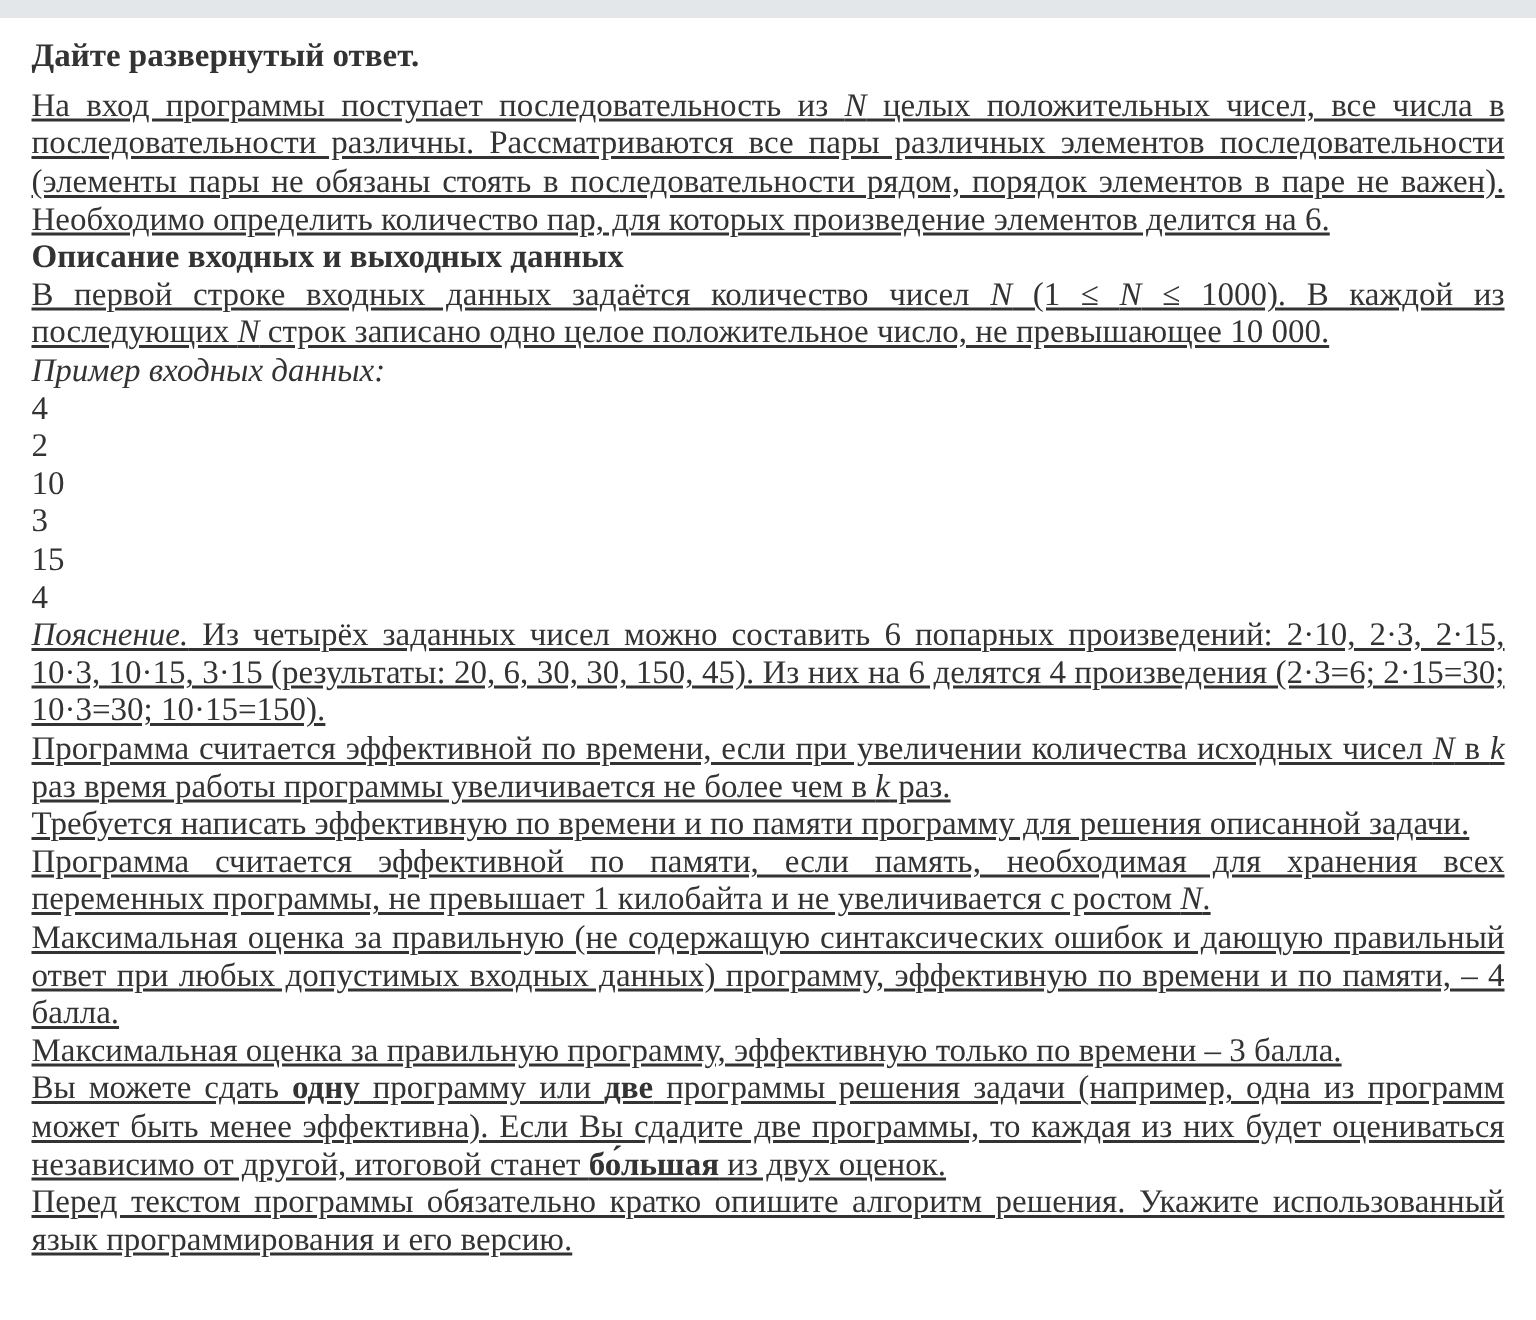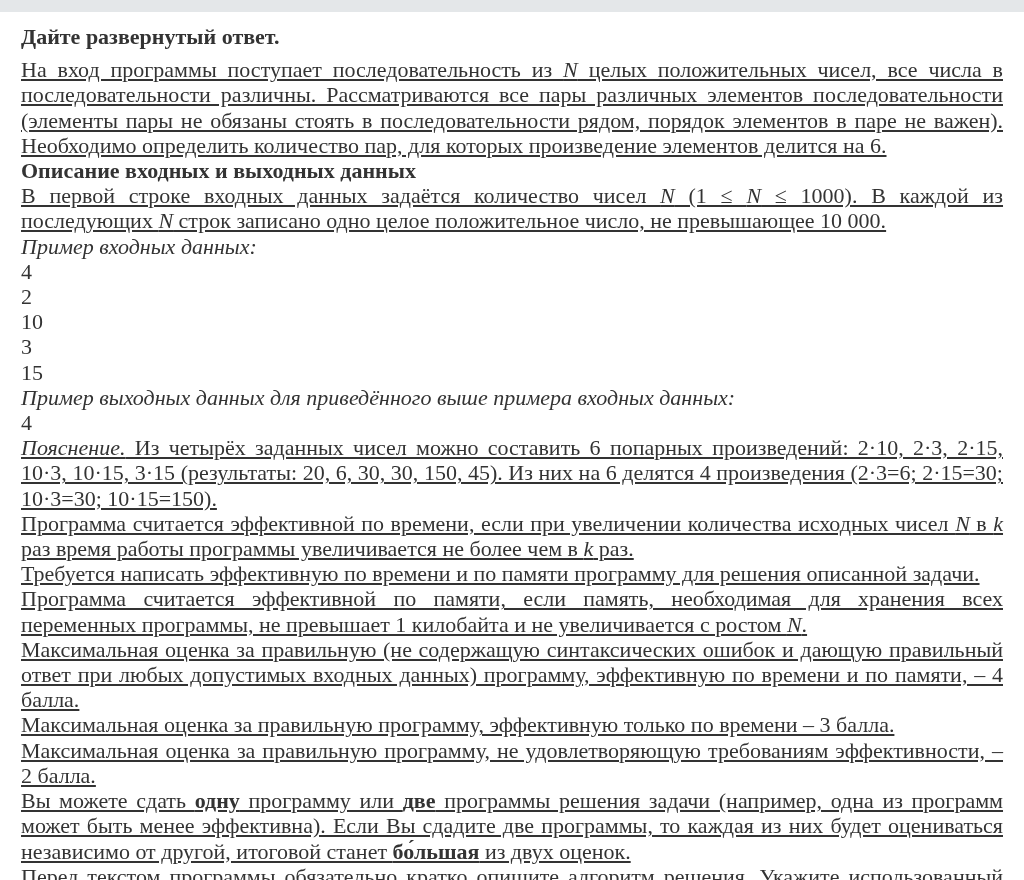--- a/index.html
+++ b/index.html
@@ -46,25 +46,23 @@
   <div>
       <p class="justify"><span>На вход программы поступает последовательность из </span><span class="seg-i">N</span><span> целых положительных чисел, все числа в последовательности различны. Рассматриваются все пары различных элементов последовательности (элементы пары не обязаны стоять в последовательности рядом, порядок элементов в паре не важен). Необходимо определить количество пар, для которых произведение элементов делится на 6.</span></p>
       <p class="bold"><span>Описание входных и выходных данных</span></p>
       <p class="justify"><span>В первой строке входных данных задаётся количество чисел </span><span class="seg-i">N</span><span> (1 ≤ </span><span class="seg-i">N</span><span> ≤ 1000). В каждой из последующих </span><span class="seg-i">N</span><span> строк записано одно целое положительное число, не превышающее 10 000.</span></p>
       <p class="italic"><span>Пример входных данных:</span></p>
       <p><span>4</span></p>
       <p><span>2</span></p>
       <p><span>10</span></p>
       <p><span>3</span></p>
       <p><span>15</span></p>
-      <p class="italic"><span>Пример выходных данных для приведённого выше примера входных данных:</span></p>
       <p><span>4</span></p>
       <p class="justify"><span class="seg-i">Пояснение.</span><span> Из четырёх заданных чисел можно составить 6 попарных произведений: 2·10, 2·3, 2·15, 10·3, 10·15, 3·15 (результаты: 20, 6, 30, 30, 150, 45). Из них на 6 делятся 4 произведения (2·3=6; 2·15=30; 10·3=30; 10·15=150).</span></p>
       <p class="justify"><span>Программа считается эффективной по времени, если при увеличении количества исходных чисел </span><span class="seg-i">N</span><span> в </span><span class="seg-i">k</span><span> раз время работы программы увеличивается не более чем в </span><span class="seg-i">k</span><span> раз.</span></p>
       <p class="justify"><span>Требуется написать эффективную по времени и по памяти программу для решения описанной задачи.</span></p>
       <p class="justify"><span>Программа считается эффективной по памяти, если память, необходимая для хранения всех переменных программы, не превышает 1 килобайта и не увеличивается с ростом </span><span class="seg-i">N</span><span>.</span></p>
       <p class="justify"><span>Максимальная оценка за правильную (не содержащую синтаксических ошибок и дающую правильный ответ при любых допустимых входных данных) программу, эффективную по времени и по памяти, – 4 балла.</span></p>
       <p class="justify"><span>Максимальная оценка за правильную программу, эффективную только по времени – 3 балла.</span></p>
-      <p class="justify"><span>Максимальная оценка за правильную программу, не удовлетворяющую требованиям эффективности, – 2 балла.</span></p>
       <p class="justify"><span>Вы можете сдать </span><span class="seg-b">одну</span><span> программу или </span><span class="seg-b">две</span><span> программы решения задачи (например, одна из программ может быть менее эффективна). Если Вы сдадите две программы, то каждая из них будет оцениваться независимо от другой, итоговой станет </span><span class="seg-b">бо́льшая</span><span> из двух оценок.</span></p>
       <p class="justify"><span>Перед текстом программы обязательно кратко опишите алгоритм решения. Укажите использованный язык программирования и его версию.</span></p>
     </div>
 </div>
 
 </body></html>

